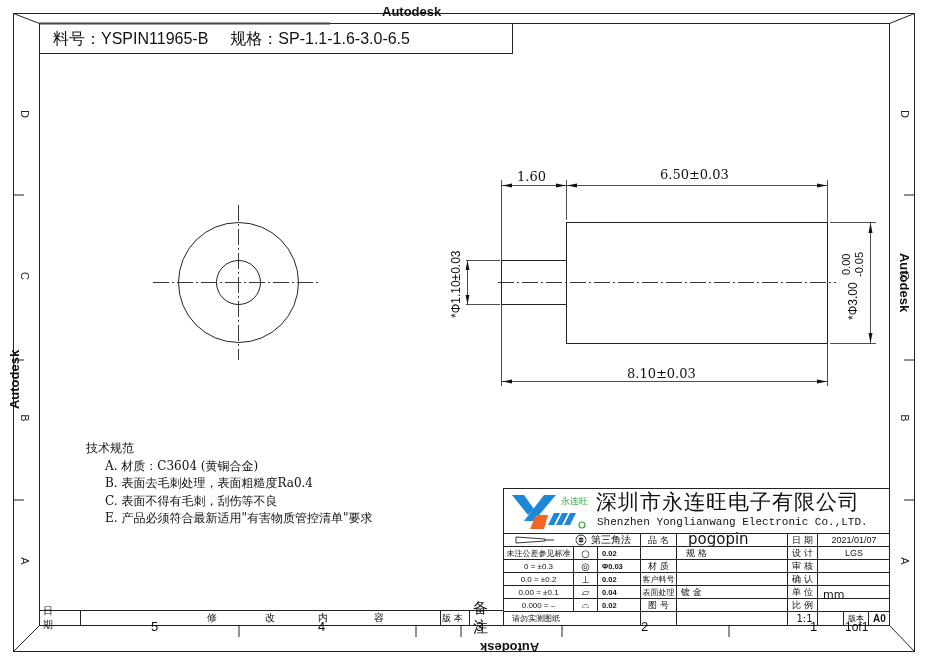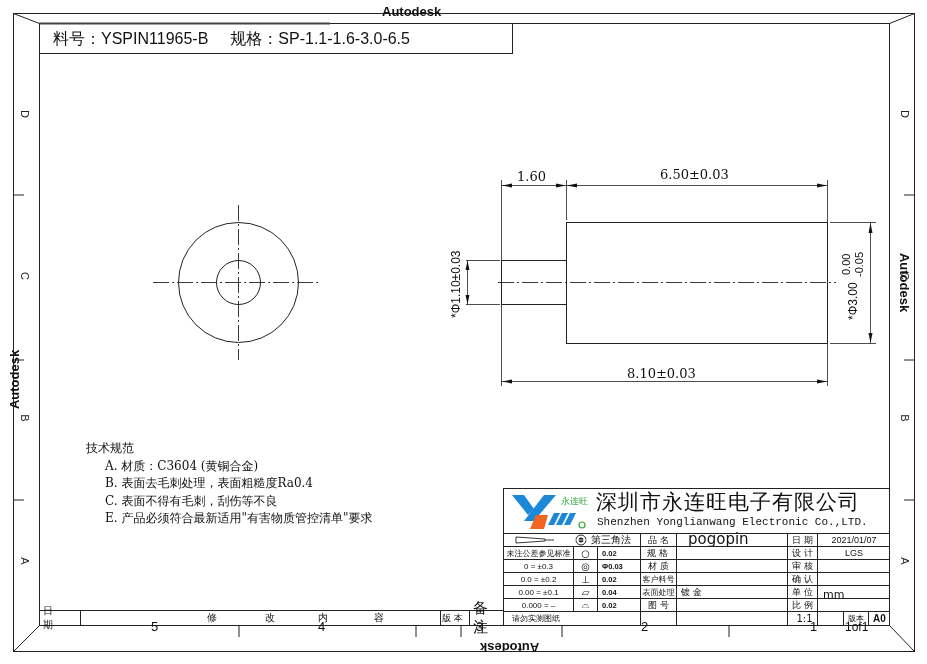--- a/index.html
+++ b/index.html
@@ -208,21 +208,21 @@
 
 <div class="cell sans" style="left:602px; top:547px; width:38px; height:12px; font-size:7.5px; font-weight:bold;">0.02</div>
 <div class="cell sans" style="left:602px; top:560px; width:38px; height:12px; font-size:7.5px; font-weight:bold;">Φ0.03</div>
 <div class="cell sans" style="left:602px; top:573px; width:38px; height:12px; font-size:7.5px; font-weight:bold;">0.02</div>
 <div class="cell sans" style="left:602px; top:586px; width:38px; height:12px; font-size:7.5px; font-weight:bold;">0.04</div>
 <div class="cell sans" style="left:602px; top:599px; width:38px; height:12px; font-size:7.5px; font-weight:bold;">0.02</div>
 
 <div class="cell" style="left:512px; top:612px; width:128px; height:13px; font-size:8px;">请勿实测图纸</div>
 
 <div class="cell c" style="left:641px; top:534px; width:35px; height:12px;">品 名</div>
-<div class="cell c" style="left:640px; top:547px; width:35px; height:12px;">规 格</div>
+<div class="cell c" style="left:679px; top:547px; width:35px; height:12px;">规 格</div>
 <div class="cell c" style="left:641px; top:560px; width:35px; height:12px;">材 质</div>
 <div class="cell c" style="left:641px; top:573px; width:35px; height:12px; font-size:8px;">客户料号</div>
 <div class="cell c" style="left:641px; top:586px; width:35px; height:12px; font-size:8px;">表面处理</div>
 <div class="cell c" style="left:641px; top:599px; width:35px; height:12px;">图 号</div>
 
 <div class="cell" style="left:688px; top:531px; width:98px; height:15px; font-size:15px;">pogopin</div>
 <div class="cell" style="left:678px; top:547px; width:108px; height:12px;"></div>
 <div class="cell" style="left:678px; top:560px; width:108px; height:12px;"></div>
 <div class="cell" style="left:678px; top:573px; width:108px; height:12px;"></div>
 <div class="cell" style="left:681px; top:586px; width:105px; height:12px; font-size:9px;">镀  金</div>

